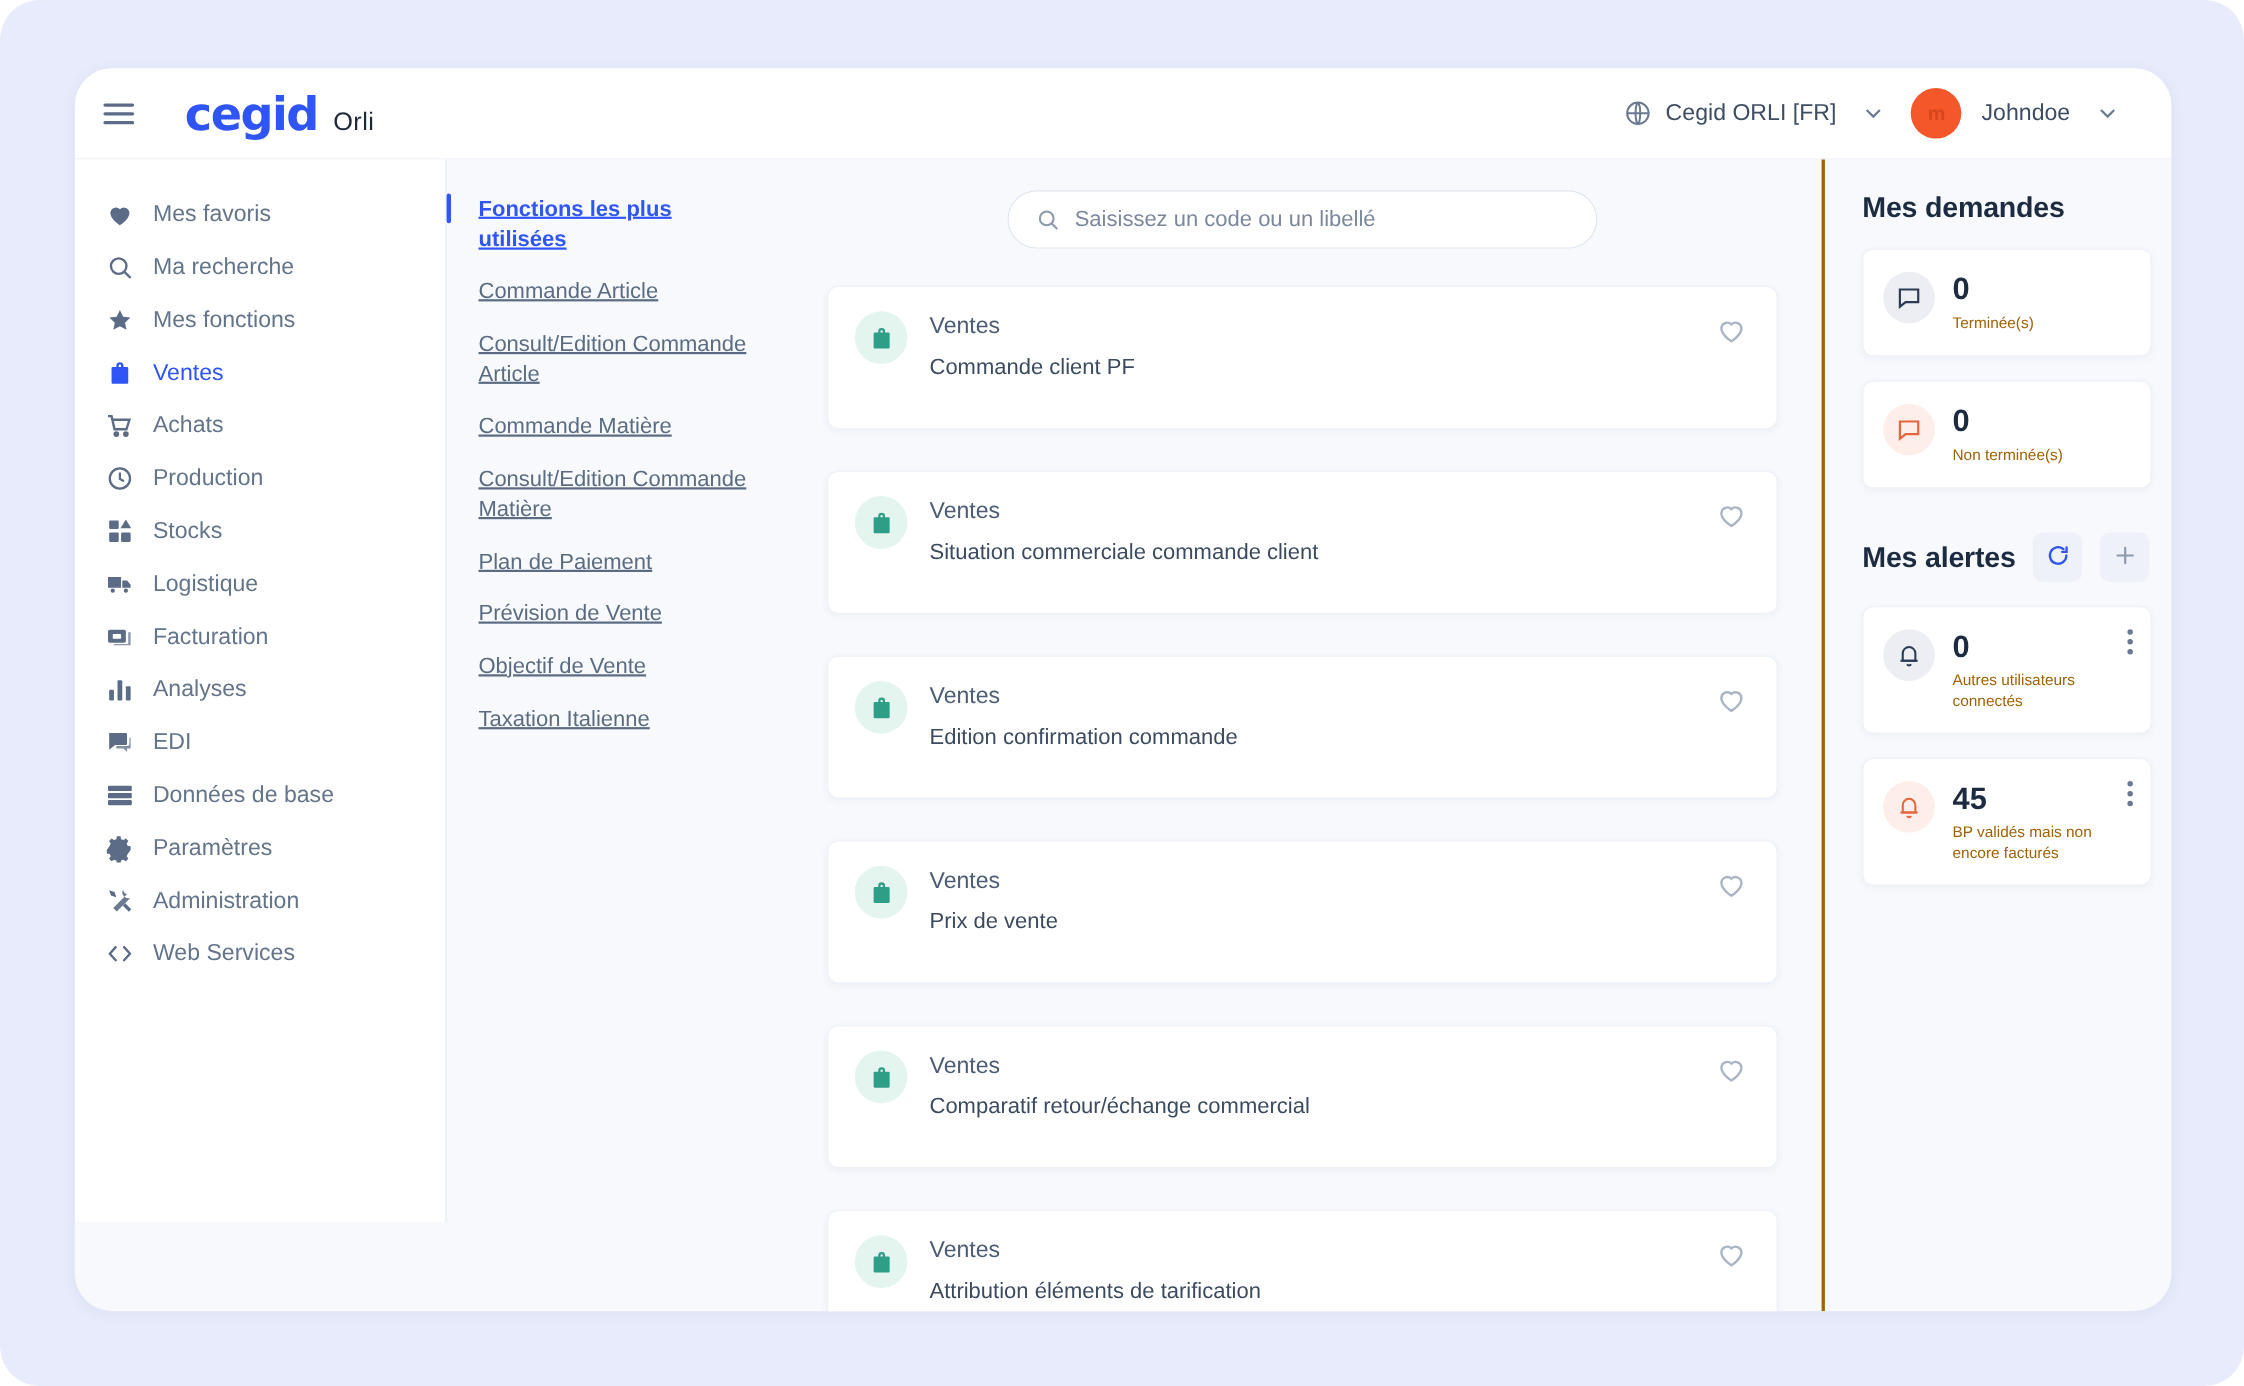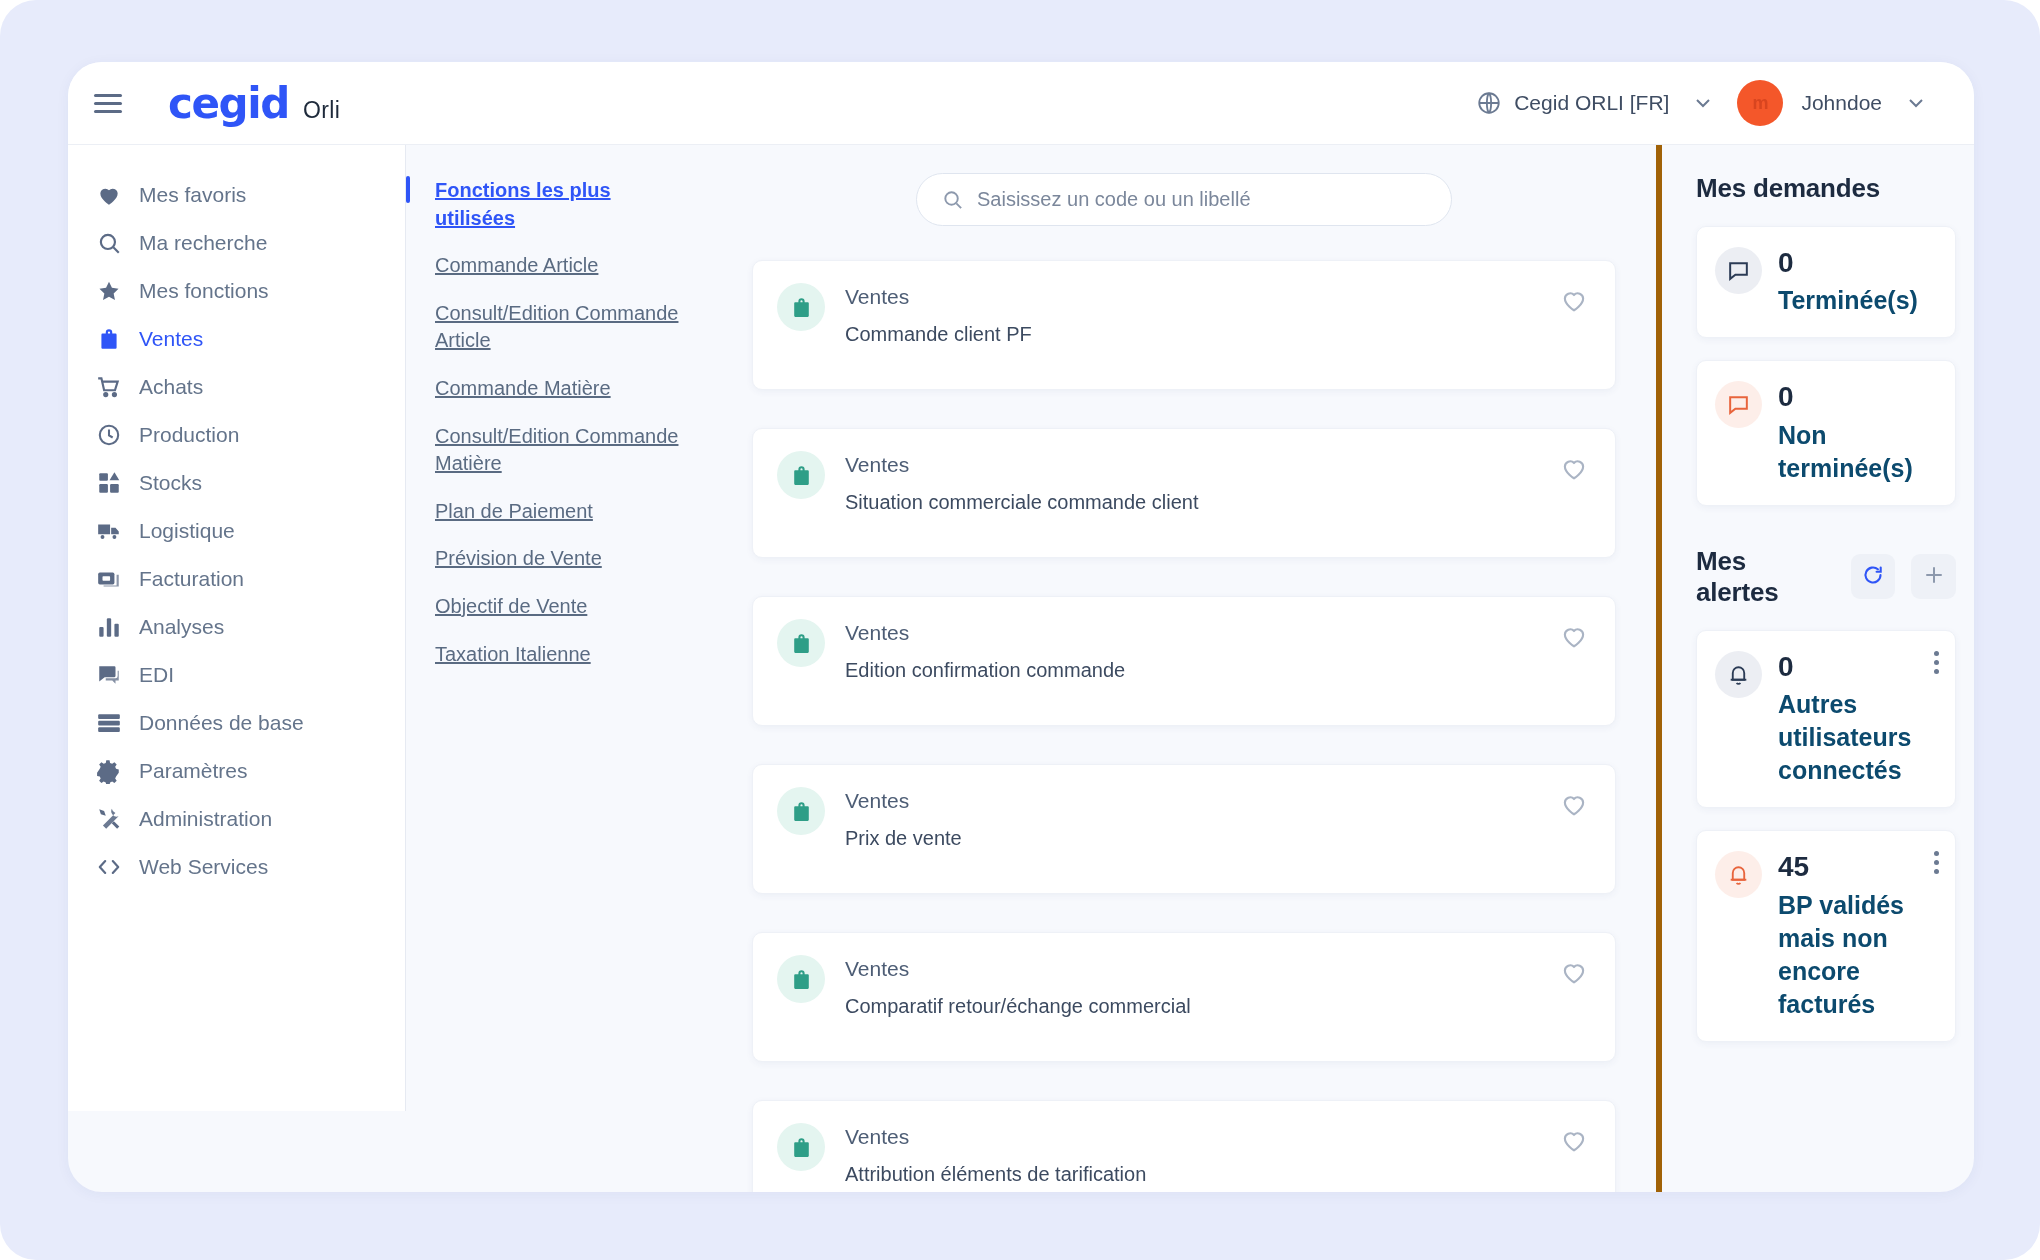--- a/index.html
+++ b/index.html
@@ -177,21 +177,21 @@
   .card-name { font-size: 20px; color: #3c4a60; }
   .card-fav {
     position: absolute; right: 26px; top: 24px;
     width: 30px; height: 30px; color: #aab4c4; cursor: pointer;
   }
 
   
   .right-col {
     position: absolute; left: 1588px; top: 0;
     width: 344px; height: 1047px;
-    border-left: 6px solid #a16207;
+    border-left: 3px solid #a16207;
     padding: 28px 44px 0 34px;
   }
   .panel-title-row { display: flex; align-items: center; gap: 16px; }
   .panel-title { font-size: 26px; font-weight: bold; color: #1d2b40; letter-spacing: -.2px; }
   .icon-btn {
     width: 45px; height: 45px; border-radius: 9px;
     background: #eef1f7; border: 0;
     display: flex; align-items: center; justify-content: center;
     cursor: pointer;
   }
@@ -213,21 +213,21 @@
   .stat-ico {
     width: 47px; height: 47px; border-radius: 50%;
     display: flex; align-items: center; justify-content: center;
     flex: 0 0 47px;
   }
   .stat-ico svg { width: 25px; height: 25px; }
   .stat-ico.neutral { background: #eceef3; color: #2b3b55; }
   .stat-ico.alert { background: #fdeee9; color: #e8643c; }
   .stat-body { padding-top: 1px; }
   .stat-value { font-size: 28px; font-weight: bold; color: #1d2b40; line-height: 1.05; }
-  .stat-label { font-size: 25px; color: #0c4a6e; margin-top: 7px; line-height: 1.32; font-weight: bold; }
+  .stat-label { font-size: 14px; color: #a16207; margin-top: 7px; line-height: 1.32; }
   .kebab {
     position: absolute; right: 16px; top: 20px;
     display: flex; flex-direction: column; gap: 4px; cursor: pointer;
   }
   .kebab i { width: 5px; height: 5px; border-radius: 50%; background: #6b7a92; display: block; }
   .alerts-head { margin-top: 40px; }
 </style>
 </head>
 <body>
 

